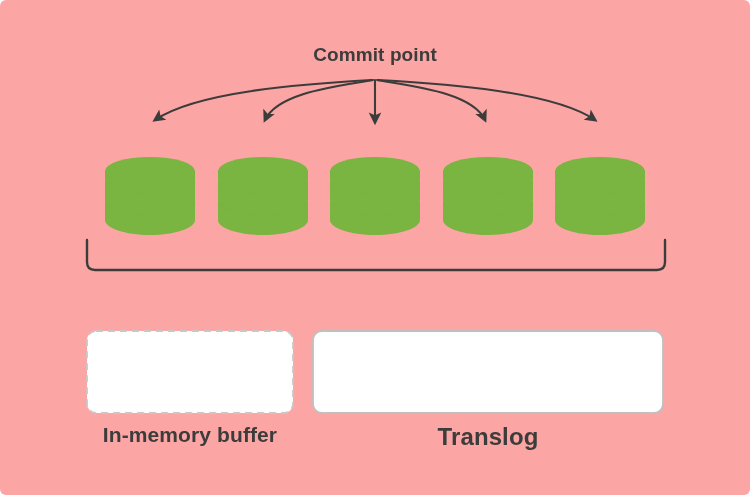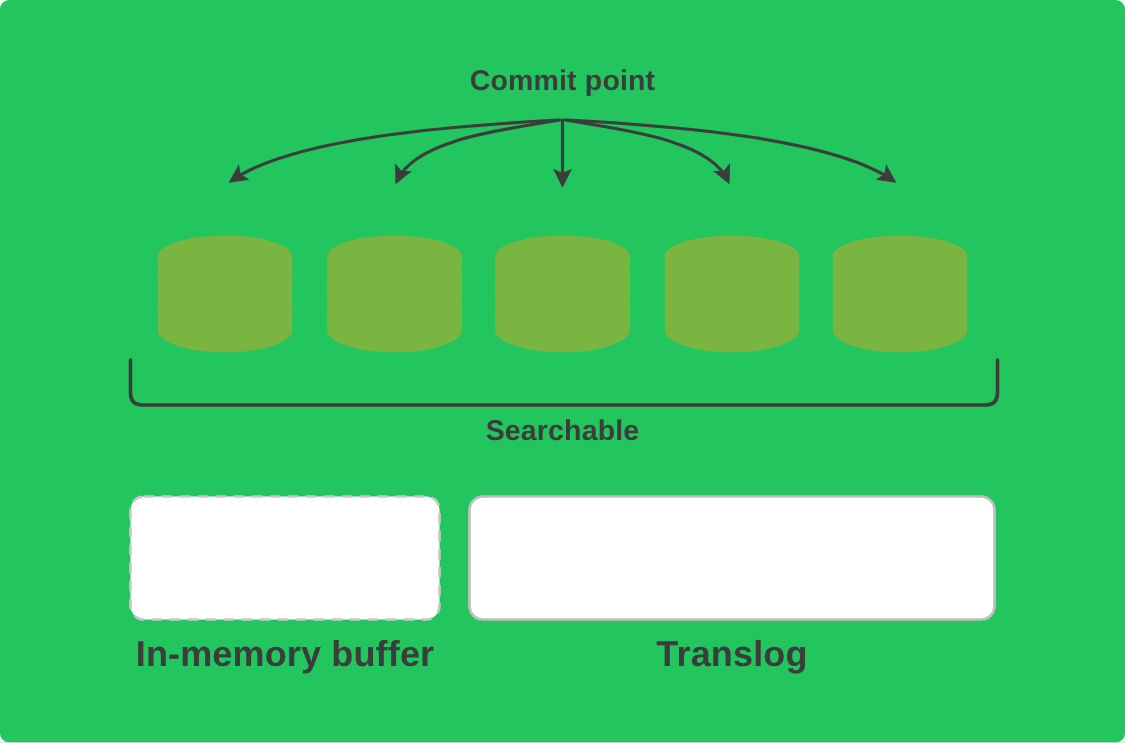--- a/index.html
+++ b/index.html
@@ -11,21 +11,21 @@
     width: 750px;
     height: 495px;
     overflow: hidden;
     font-family: "Liberation Sans", sans-serif;
   }
 
   #canvas {
     position: relative;
     width: 750px;
     height: 495px;
-    background: #22c55e;
+    background: #fca5a5;
     border-radius: 6px;
     overflow: hidden;
   }
 
   #diagram-svg {
     position: absolute;
     left: 0;
     top: 0;
     width: 750px;
     height: 495px;
@@ -51,21 +51,21 @@
     left: 0;
     width: 750px;
     top: 277px;
     font-size: 19px;
   }
 
   #buffer-label {
     left: 57px;
     width: 266px;
     top: 423px;
-    font-size: 24px;
+    font-size: 21px;
   }
 
   #translog-label {
     left: 313px;
     width: 350px;
     top: 423px;
     font-size: 24px;
   }
 </style>
 </head>
@@ -111,19 +111,18 @@
 
     <path d="M87,240 L87,262 Q87,270 95,270 L657,270 Q665,270 665,262 L665,240" fill="none" stroke="#3c3c3b" stroke-width="2.4" stroke-linecap="round" stroke-linejoin="round"></path>
 
     <rect x="87" y="331" width="206" height="82" rx="9" ry="9" fill="#ffffff" stroke="#c8c8c8" stroke-width="1.8" stroke-dasharray="7 5"></rect>
 
     <rect x="313" y="331" width="350" height="82" rx="9" ry="9" fill="#ffffff" stroke="#c0c0c0" stroke-width="1.8"></rect>
   </svg>
 
   <div class="label" id="commit-point-label">Commit point</div>
 
-  <div class="label" id="searchable-label">Searchable</div>
 
   <div class="label" id="buffer-label">In-memory buffer</div>
 
   <div class="label" id="translog-label">Translog</div>
 
 </div>
 
 </body></html>

